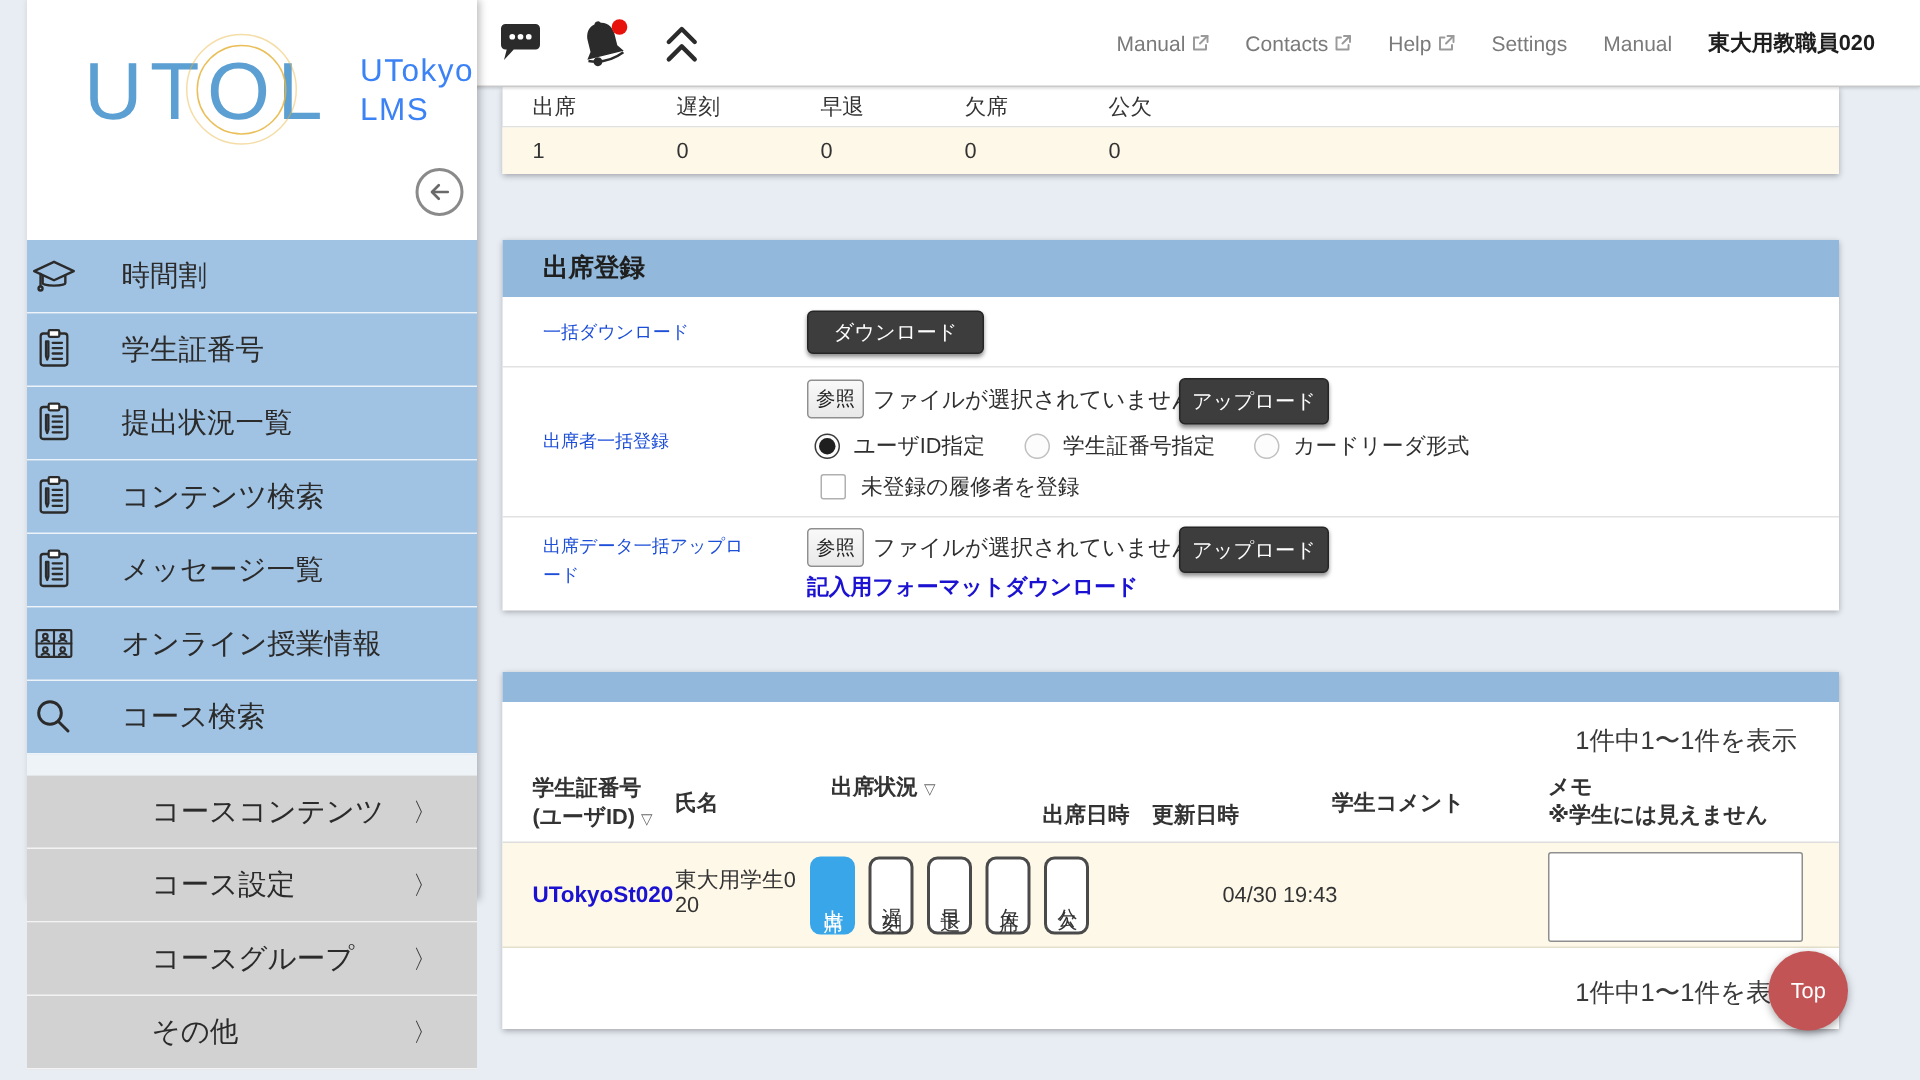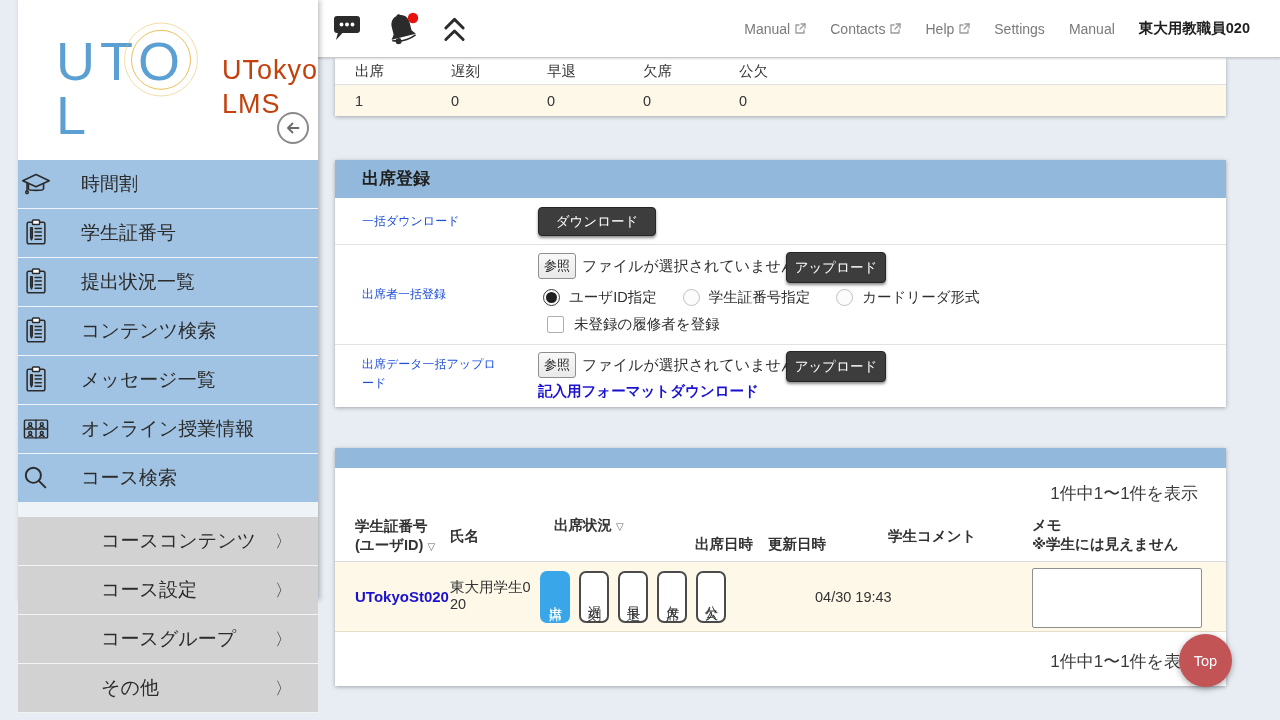--- a/index.html
+++ b/index.html
@@ -11,21 +11,21 @@
   .sidebar { position:absolute; left:0; top:0; width:300px; height:600px; background:#fff;
              box-shadow:2px 0 5px rgba(0,0,0,.25); z-index:5;margin-left:18px; }
   .logo-area { position:relative; height:160px; background:#fff; }
   .logo-row { position:absolute; left:38px; top:34px; display:flex; align-items:center; }
   .logo-main { font-size:54px; font-weight:300; color:#5c9fd2; letter-spacing:5px; line-height:1; }
   .o-wrap { position:relative; display:inline-block; }
   .o-wrap::before, .o-wrap::after { content:""; position:absolute; left:50%; top:50%;
      transform:translate(-50%,-52%); border-radius:50%; pointer-events:none; }
   .o-wrap::before { width:58px; height:58px; border:1.5px solid rgba(230,180,60,.85); }
   .o-wrap::after  { width:72px; height:72px; border:1.5px solid rgba(230,180,60,.45); }
-  .logo-sub { margin-left:20px; color:#c2410c; font-size:27px; line-height:1.25; letter-spacing:1px; }
+  .logo-sub { margin-left:20px; color:#3b82f6; font-size:21px; line-height:1.25; letter-spacing:1px; }
   .collapse-btn { position:absolute; top:112px; right:9px; width:32px; height:32px; border-radius:50%;
      background:#fff; border:2px solid #8a8a8a; display:flex; align-items:center; justify-content:center; cursor:pointer; }
 
   .menu-item { height:49px; background:#a1c3e3; border-bottom:1px solid #eef3f9;
      display:flex; align-items:center; cursor:pointer; }
   .menu-item .mi-icon { width:36px; height:36px; margin-right:27px; display:flex; align-items:center; justify-content:center; }
   .menu-item .mi-label { font-size:19px; color:#2b2b2b; }
   .section-gap { height:14px; background:#eef3f8; }
   .submenu-item { height:49px; background:#d2d2d2; border-bottom:1px solid #f3f3f3;
      display:flex; align-items:center; justify-content:space-between; padding:0 26px 0 83px; cursor:pointer; }

